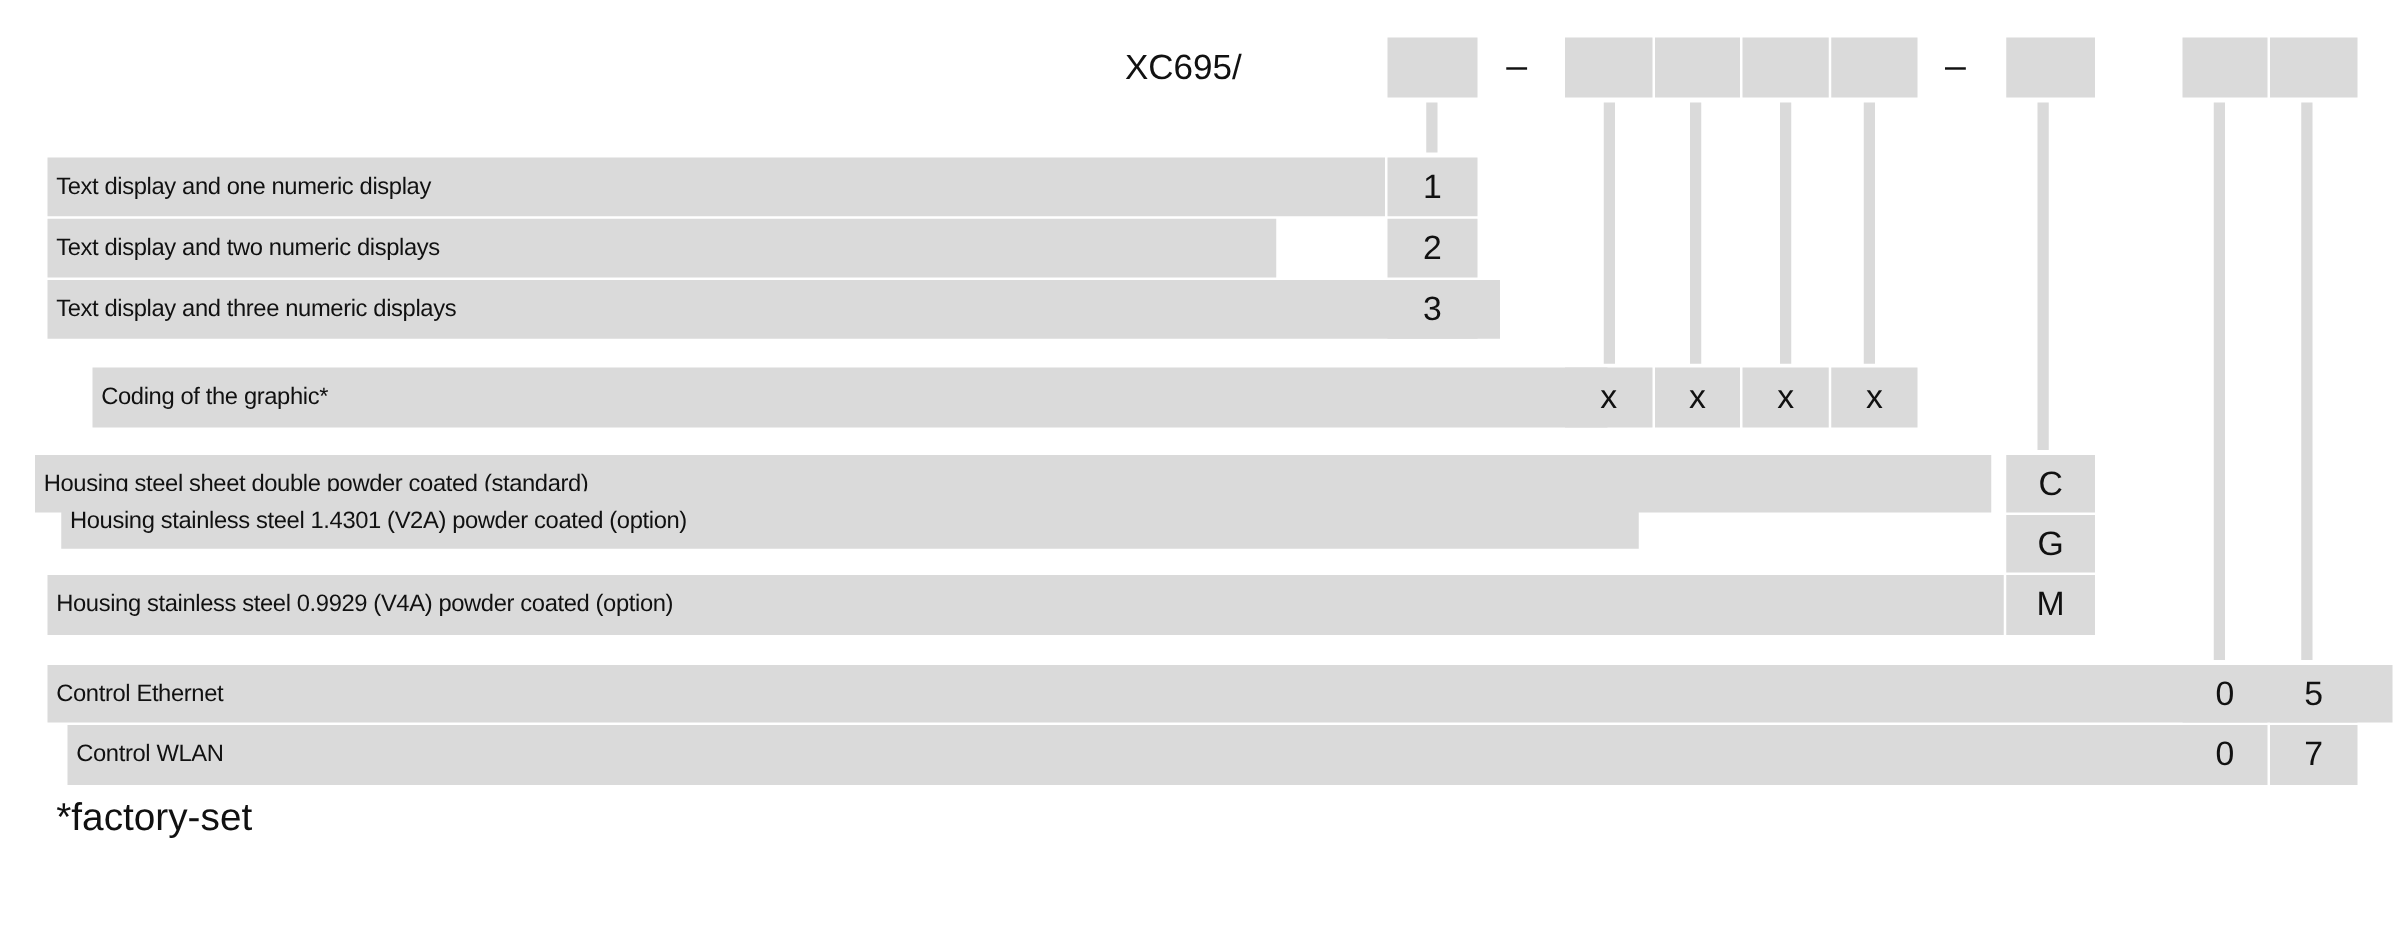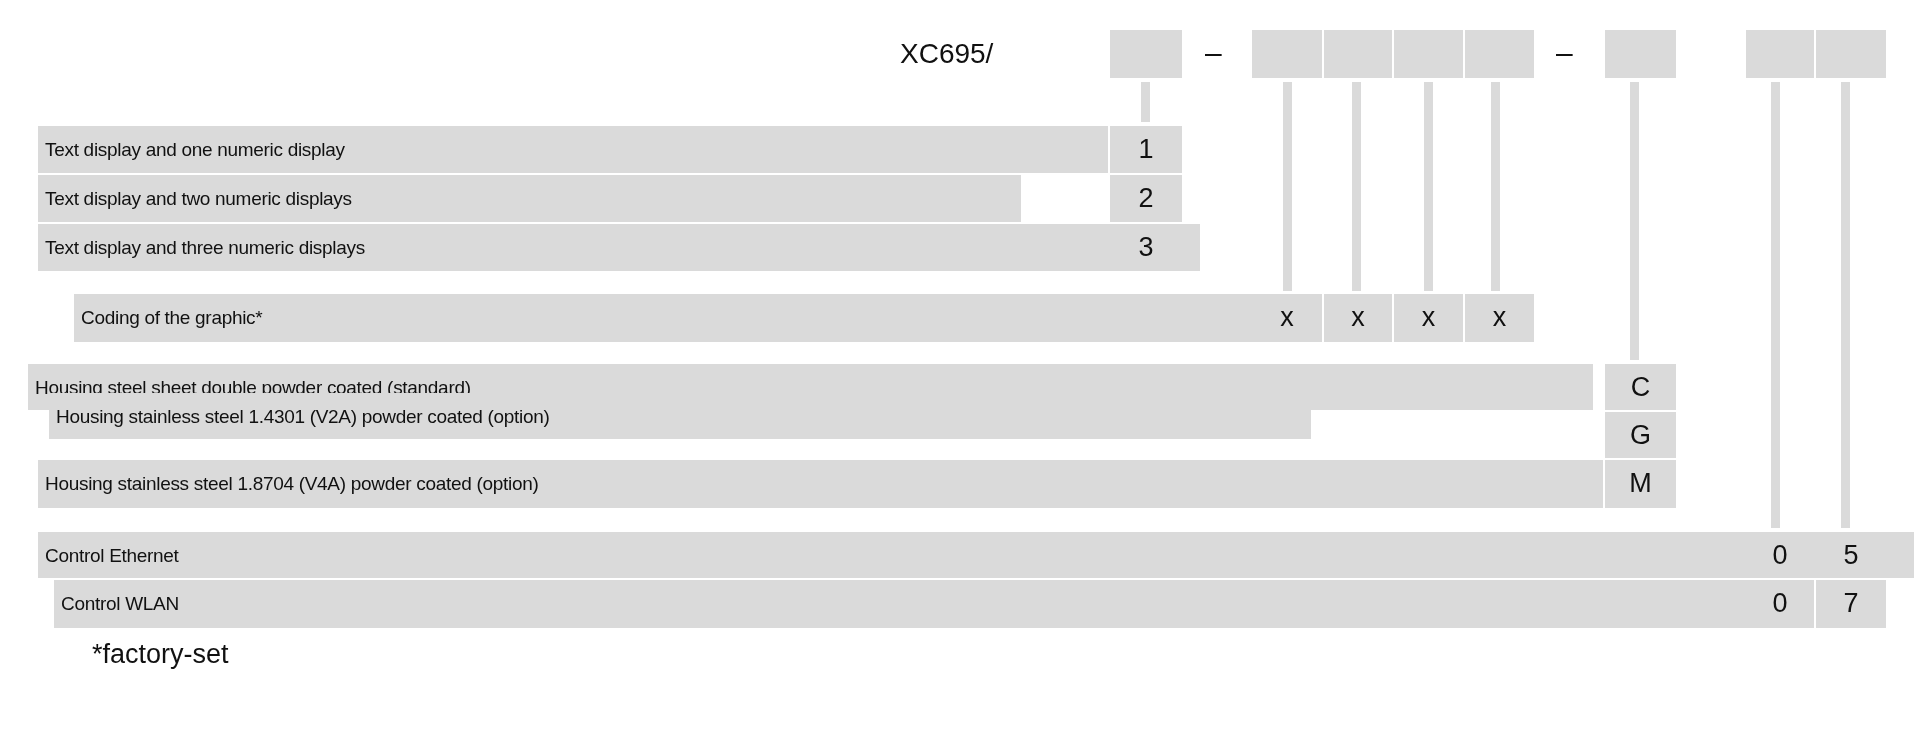--- a/index.html
+++ b/index.html
@@ -5,21 +5,21 @@
   html,body{margin:0;padding:0;background:#ffffff;}
   body{width:1920px;height:751px;position:relative;overflow:hidden;
        font-family:"Liberation Sans","DejaVu Sans",sans-serif;color:#111;}
   .abs{position:absolute;box-sizing:border-box;}
   .box{background:#dadada;}
   .label{background:#dadada;font-size:19px;line-height:47px;padding-left:7px;white-space:nowrap;letter-spacing:-0.3px;}
   .code{background:#dadada;font-size:27px;line-height:47px;text-align:center;}
   .stem{background:#dadada;width:9px;}
   .dash{font-size:30px;line-height:30px;}
   .prefix{font-size:28px;line-height:48px;text-align:left;}
-  .foot{font-size:27px;line-height:34px;margin-left:47px;}
+  .foot{font-size:31px;line-height:34px;}
 </style>
 </head>
 <body>
 
 <div class="abs prefix" style="left:900px;top:30px;width:196px;height:48px;">XC695/</div>
 <div class="abs box" style="left:1110px;top:30px;width:72px;height:48px;"></div>
 <div class="abs dash" style="left:1205px;top:38px;">–</div>
 <div class="abs box" style="left:1252px;top:30px;width:70px;height:48px;"></div>
 <div class="abs box" style="left:1324px;top:30px;width:68px;height:48px;"></div>
 <div class="abs box" style="left:1394px;top:30px;width:69px;height:48px;"></div>
@@ -48,21 +48,21 @@
 <div class="abs label" style="left:38px;top:294px;width:1212px;height:48px;margin-left:36px;">Coding of the graphic*</div>
 <div class="abs code" style="left:1252px;top:294px;width:70px;height:48px;">x</div>
 <div class="abs code" style="left:1324px;top:294px;width:68px;height:48px;">x</div>
 <div class="abs code" style="left:1394px;top:294px;width:69px;height:48px;">x</div>
 <div class="abs code" style="left:1465px;top:294px;width:69px;height:48px;">x</div>
 
 <div class="abs label" style="left:28px;top:364px;width:1565px;height:46px;">Housing steel sheet double powder coated (standard)</div>
 <div class="abs code" style="left:1605px;top:364px;width:71px;height:46px;">C</div>
 <div class="abs label" style="left:38px;top:393px;width:1262px;height:46px;margin-left:11px;">Housing stainless steel 1.4301 (V2A) powder coated (option)</div>
 <div class="abs code" style="left:1605px;top:412px;width:71px;height:46px;">G</div>
-<div class="abs label" style="left:38px;top:460px;width:1565px;height:48px;">Housing stainless steel 1.8704 (V4A) powder coated (option)</div>
+<div class="abs label" style="left:38px;top:460px;width:1565px;height:48px;">Housing stainless steel 0.9929 (V4A) powder coated (option)</div>
 <div class="abs code" style="left:1605px;top:460px;width:71px;height:48px;">M</div>
 
 <div class="abs label" style="left:38px;top:532px;width:1876px;height:46px;">Control Ethernet</div>
 <div class="abs code" style="left:1746px;top:532px;width:68px;height:46px;">0</div>
 <div class="abs code" style="left:1816px;top:532px;width:70px;height:46px;">5</div>
 <div class="abs label" style="left:54px;top:580px;width:1706px;height:48px;">Control WLAN</div>
 <div class="abs code" style="left:1746px;top:580px;width:68px;height:48px;">0</div>
 <div class="abs code" style="left:1816px;top:580px;width:70px;height:48px;">7</div>
 
 <div class="abs foot" style="left:45px;top:637px;">*factory-set</div>

